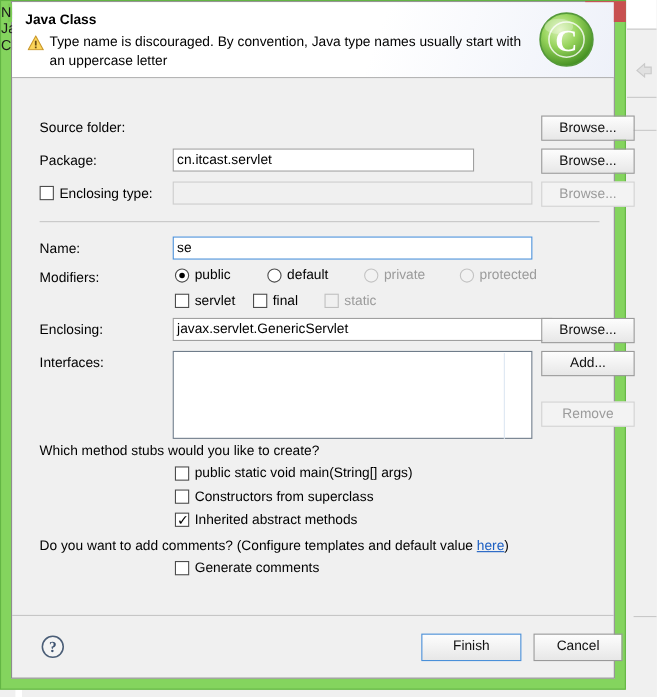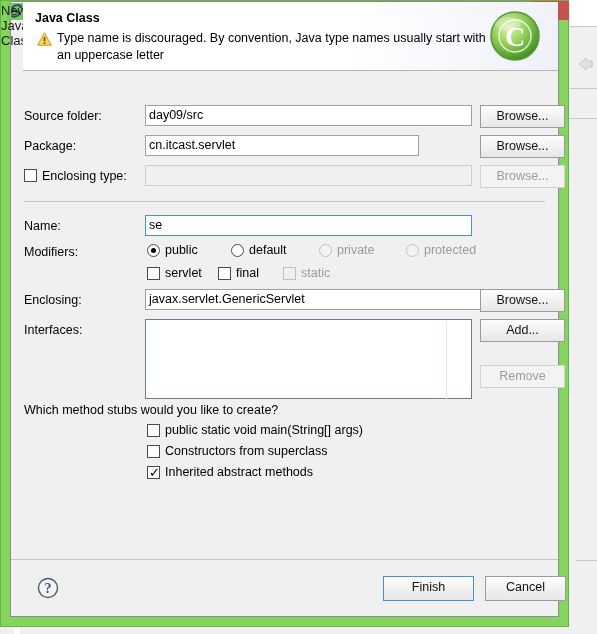--- a/index.html
+++ b/index.html
@@ -51,29 +51,28 @@
     margin: 0 9px 9px 9px; flex: 1;
     background: #f0f0f0; border: 1px solid #8d8d8d;
     display: flex; flex-direction: column;
   }
 
   
   #header {
     background: #ffffff; border-bottom: 1px solid #b5b5b5;
     height: 69px; position: relative; flex: none;
     background: linear-gradient(110deg,#ffffff 60%,#eef1f9 100%);
-    margin-left: 12px;
   }
   #header-title { position: absolute; left: 12px; top: 9px; font-weight: bold; font-size: 12.5px; }
   #warn-icon { position: absolute; left: 14px; top: 30px; width: 15px; height: 14px; }
   #header-msg { position: absolute; left: 34px; top: 28px; width: 440px; font-size: 12.5px; line-height: 17px; }
   #class-logo { position: absolute; right: 15px; top: 6px; width: 56px; height: 56px; }
 
   
-  #form { flex: 1; position: relative; padding: 14px; }
+  #form { flex: 1; position: relative; padding: 14px; margin-left: 12px; }
   .row { position: absolute; left: 0; right: 0; height: 23px; }
   .lbl { position: absolute; left: 13px; top: 4px; font-size: 12.5px; white-space: nowrap; }
   .txt {
     position: absolute; height: 21px; background: #fff;
     border: 1px solid #a0a0a0; font-family: "Liberation Sans", sans-serif;
     font-size: 12.5px; padding: 0 3px; line-height: 19px; color: #000;
   }
   .txt.focused { border: 1px solid #4a90d9; }
   .txt.disabled { background: #f0f0f0; border: 1px solid #cdcdcd; }
   .btn {
@@ -186,21 +185,20 @@
         <circle cx="28" cy="28" r="16" fill="none" stroke="#ffffff" stroke-width="1.4" opacity=".8"></circle>
         <text x="28" y="38" font-family="Liberation Serif, serif" font-size="28" font-weight="bold" text-anchor="middle" fill="#ffffff">C</text>
         <ellipse cx="21" cy="16" rx="13" ry="7" fill="#ffffff" opacity=".28"></ellipse>
       </svg>
     </div>
 
     <div id="form">
 
       <div class="row" style="top:34px;">
         <span class="lbl">Source folder:</span>
-        <div class="txt" style="left:134px;width:327px;">day09/src</div>
         <div class="btn" style="left:469px;width:85px;top:0;">Browse...</div>
       </div>
 
       <div class="row" style="top:64px;">
         <span class="lbl">Package:</span>
         <div class="txt" style="left:134px;width:274px;">cn.itcast.servlet</div>
         <div class="btn" style="left:469px;width:85px;top:0;">Browse...</div>
       </div>
 
       <div class="row" style="top:94px;">
@@ -267,20 +265,26 @@
 
         <div class="cb" style="left:136px;top:42px;"></div>
         <span class="cblabel" style="left:154px;top:41px;">Constructors from superclass</span>
 
         <div class="cb" style="left:136px;top:63px;">
           <span class="tick">✓</span>
         </div>
         <span class="cblabel" style="left:154px;top:62px;">Inherited abstract methods</span>
       </div>
 
+      <div class="row" style="top:418px;height:50px;">
+        <span class="lbl" style="top:0;"><span>Do you want to add comments? (Configure templates and default value </span><span id="link-here">here</span><span>)</span></span>
+
+        <div class="cb" style="left:136px;top:21px;"></div>
+        <span class="cblabel" style="left:154px;top:20px;">Generate comments</span>
+      </div>
     </div>
 
     <div id="footer">
       <svg id="help-icon" viewBox="0 0 22 22">
         <circle cx="11" cy="11" r="9.5" fill="#f4f4f4" stroke="#4b5e77" stroke-width="1.4"></circle>
         <text x="11" y="16" font-family="Liberation Serif, serif" font-size="14" font-weight="bold" text-anchor="middle" fill="#3d5270">?</text>
       </svg>
       <div class="btn" id="btn-finish">Finish</div>
       <div class="btn" id="btn-cancel">Cancel</div>
     </div>

